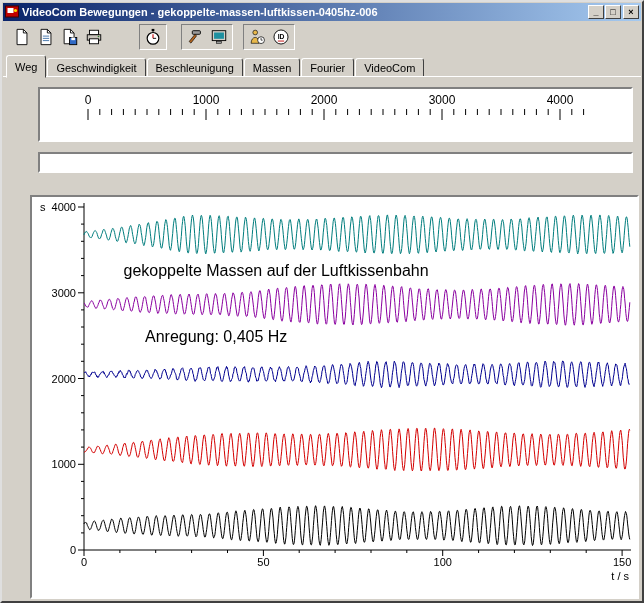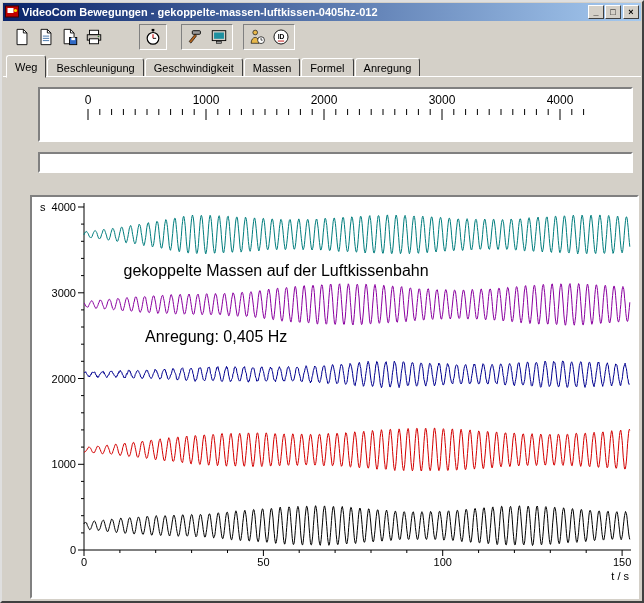--- a/index.html
+++ b/index.html
@@ -56,21 +56,21 @@
 <div class="window">
 
   <div class="titlebar">
     <span class="title-icon">
       <svg width="14" height="14" viewBox="0 0 14 14">
           <rect x="0.5" y="1" width="13" height="11" fill="#c00000" stroke="#400000"></rect>
           <rect x="2.5" y="3" width="6" height="5" fill="#fff"></rect>
           <circle cx="10.5" cy="5.5" r="1.6" fill="#ffd700"></circle>
         </svg>
     </span>
-    <span class="title-text">VideoCom Bewegungen - gekoppelte-massen-luftkissen-0405hz-012</span>
+    <span class="title-text">VideoCom Bewegungen - gekoppelte-massen-luftkissen-0405hz-006</span>
     <span class="title-buttons">
       <button class="tbtn">_</button>
       <button class="tbtn">□</button>
       <button class="tbtn close">×</button>
     </span>
   </div>
 
   <div class="toolbar" id="toolbar">
       <div class="tgroup g0">
         <button class="toolbtn">
@@ -166,25 +166,25 @@
               <text x="10" y="12.5" text-anchor="middle" font-size="7.5" font-weight="bold" fill="#000">ID</text>
               <line x1="6.5" y1="14.5" x2="13.5" y2="14.5" stroke="#c00000"></line>
             </svg>
           </span>
         </button>
       </div>
     </div>
 
   <div class="tabbar" id="tabbar">
       <div class="tab active">Weg</div>
+      <div class="tab">Geschwindigkeit</div>
       <div class="tab">Beschleunigung</div>
-      <div class="tab">Geschwindigkeit</div>
       <div class="tab">Massen</div>
-      <div class="tab">Formel</div>
-      <div class="tab">Anregung</div>
+      <div class="tab">Fourier</div>
+      <div class="tab">VideoCom</div>
     </div>
   <div class="tab-line"></div>
 
   <div class="ruler-box sunken">
     <svg id="ruler-svg" width="591" height="51" viewBox="0 0 591 51">
         <g stroke="#000" stroke-width="1">
           <line x1="48.0" y1="20" x2="48.0" y2="31"></line>
           <line x1="59.8" y1="20" x2="59.8" y2="26"></line>
           <line x1="71.6" y1="20" x2="71.6" y2="26"></line>
           <line x1="83.4" y1="20" x2="83.4" y2="26"></line>

